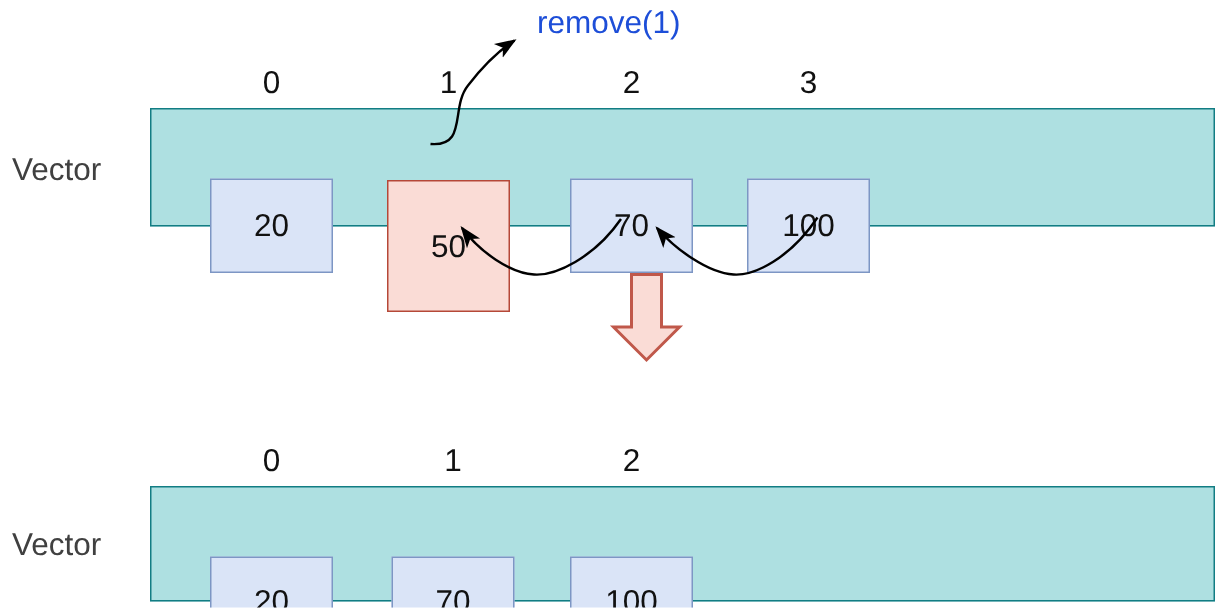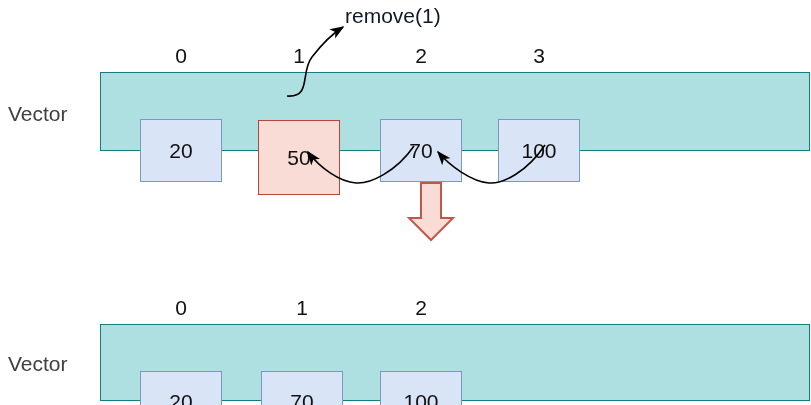--- a/index.html
+++ b/index.html
@@ -68,40 +68,40 @@
   }
   .cell.normal {
     background: #dae4f7;
     border: 1.2px solid #7d96c4;
   }
   .cell.removed {
     background: #fadcd6;
     border: 1.4px solid #b54838;
   }
   .cell.top    { top: 81px;  width: 82px; height: 63px; }
-  .cell.top.removed { top: 82px; height: 75px; }
+  .cell.top.removed { top: 82px; height: 88px; }
   .cell.bottom { top: 333px; width: 82px; height: 61px; }
 
   
   .overlay {
     position: absolute;
     left: 0; top: 0;
     width: 811px;
     height: 405px;
     pointer-events: none;
   }
   
   #remove-caption {
     position: absolute;
-    left: 345px;
+    left: 358px;
     top: 5px;
     font-size: 21px;
     line-height: 1;
     white-space: nowrap;
-    color: #0f172a;
+    color: #1d4ed8;
   }
 </style>
 </head>
 <body>
 
 <div class="stage">
 
   <div class="band" id="band-top"></div>
 
   <div class="row-label" id="label-top">Vector</div>

